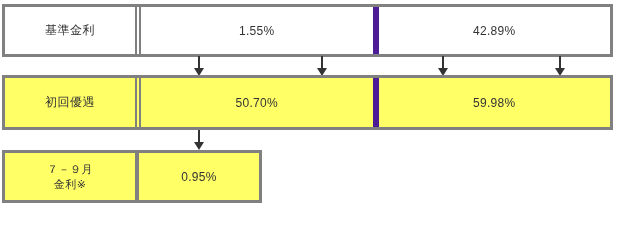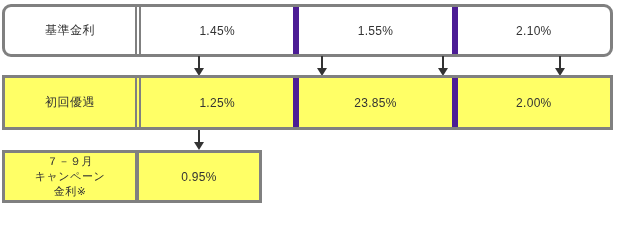--- a/index.html
+++ b/index.html
@@ -22,21 +22,21 @@
     height: 205px;
   }
 
   
   .row {
     position: absolute;
     box-sizing: border-box;
     display: flex;
     border: 3px solid #808080;
   }
-  .row.white { background: #ffffff; border-radius: 9px; }
+  .row.white { background: #ffffff; }
   .row.yellow { background: #ffff66; }
 
   
   .label-cell {
     box-sizing: border-box;
     display: flex;
     flex-direction: column;
     align-items: center;
     justify-content: center;
     text-align: center;
@@ -125,23 +125,22 @@
   #arrow-5 { left: 192px; top: 130px; }
 </style>
 </head>
 <body>
 
 <div id="diagram">
 
   <div class="row white" id="row-base">
     <div class="label-cell">基準金利</div>
     <div class="sep-double"></div>
-    <div class="cell">1.45%</div>
     <div class="cell">1.55%</div>
-    <div class="cell">2.10%</div>
+    <div class="cell">42.89%</div>
   </div>
 
   <div class="arrow" id="arrow-1">
     <div class="shaft"></div>
     <div class="head"></div>
   </div>
   <div class="arrow" id="arrow-2">
     <div class="shaft"></div>
     <div class="head"></div>
   </div>
@@ -150,33 +149,31 @@
     <div class="head"></div>
   </div>
   <div class="arrow" id="arrow-4">
     <div class="shaft"></div>
     <div class="head"></div>
   </div>
 
   <div class="row yellow" id="row-first">
     <div class="label-cell">初回優遇</div>
     <div class="sep-double"></div>
-    <div class="cell">1.25%</div>
-    <div class="cell">23.85%</div>
-    <div class="cell">2.00%</div>
+    <div class="cell">50.70%</div>
+    <div class="cell">59.98%</div>
   </div>
 
   <div class="arrow" id="arrow-5">
     <div class="shaft"></div>
     <div class="head"></div>
   </div>
 
   <div class="row yellow" id="row-camp">
     <div class="label-cell">
       <span class="line">７－９月</span>
-      <span class="line">キャンペーン</span>
       <span class="line">金利※</span>
     </div>
     <div class="sep-single"></div>
     <div class="cell">0.95%</div>
   </div>
 
 </div>
 
 </body></html>

